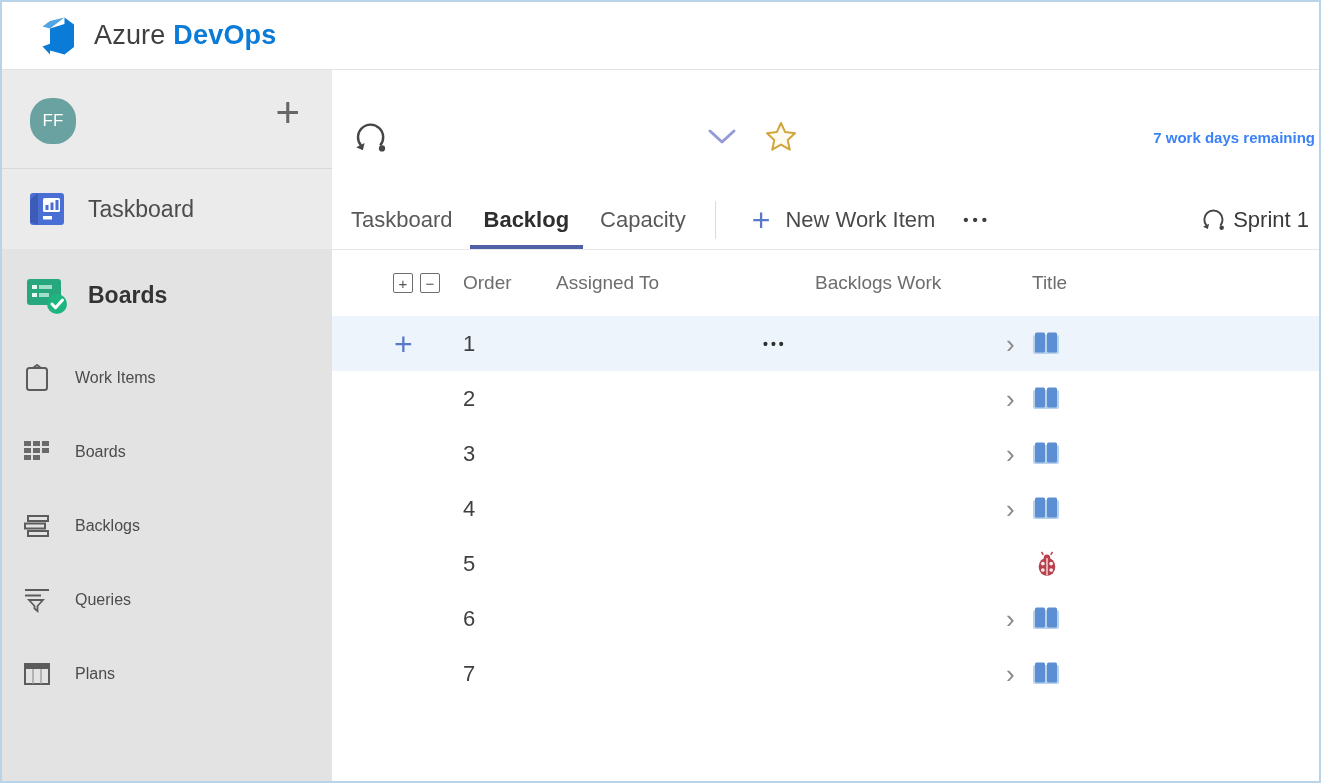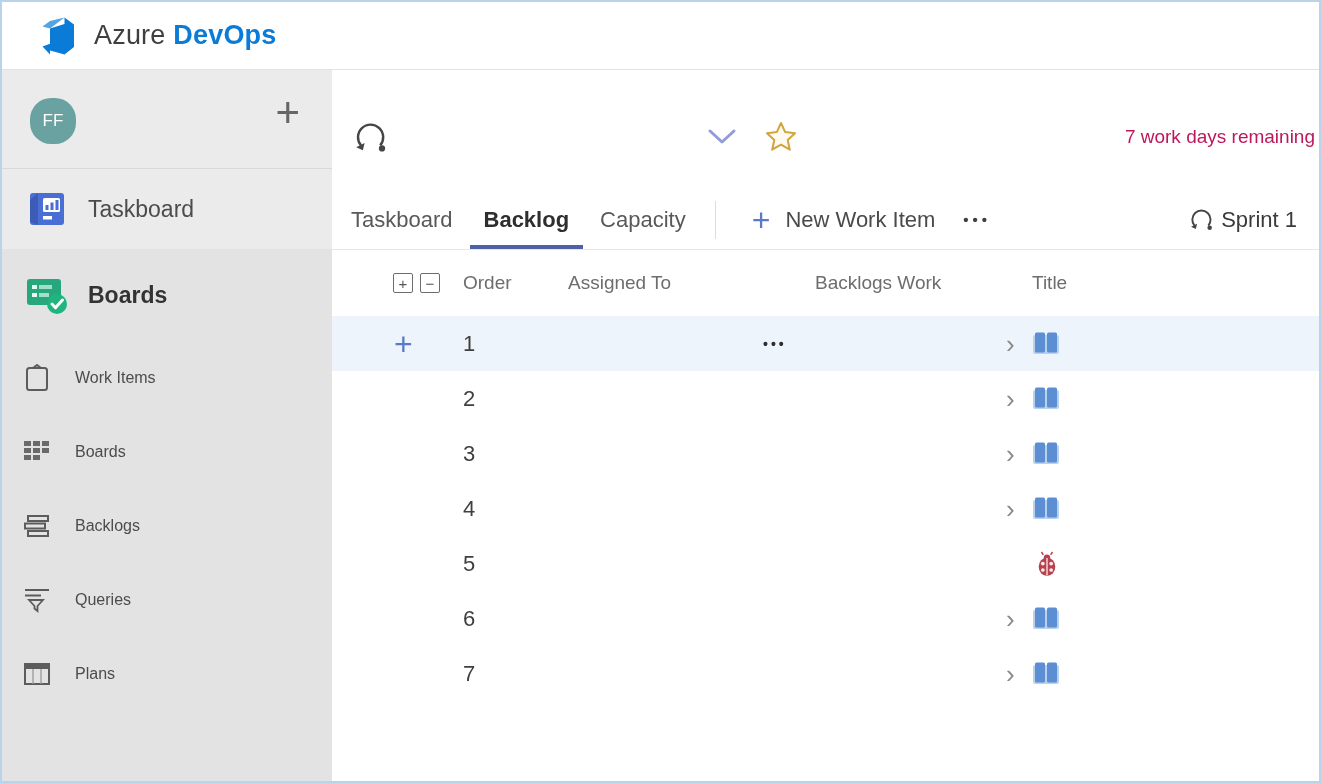--- a/index.html
+++ b/index.html
@@ -38,49 +38,49 @@
              padding-left:21px; gap:24px; font-size:16px; color:#4c4c4c; cursor:pointer; }
   .nav-sub .ni { width:28px; height:28px; flex:none; display:flex; align-items:center; justify-content:center; }
   .nav-sub.selected { background:#c9c9c9; font-weight:700; color:#333; }
 
   
   .main { flex:1; background:#fff; display:flex; flex-direction:column; min-width:0; }
 
   .sprint-bar { height:120px; flex:none; display:flex; align-items:center;
                 padding:14px 4px 0 20px; }
   .sprint-bar .spacer { width:318px; flex:none; }
-  .days-remaining { margin-left:auto; font-size:19px; color:#be185d; white-space:nowrap; }
+  .days-remaining { margin-left:auto; font-size:15px; color:#3b82f6; white-space:nowrap;font-weight:bold; }
   .hdr-chevron { margin-right:26px; }
   .hdr-star { margin-right:0; cursor:pointer; }
 
   .tab-bar { height:60px; flex:none; display:flex; align-items:center;
              padding-left:17px; border-bottom:1px solid #e7e7e7; }
   .tab { height:100%; display:flex; align-items:center; margin-right:27px;
          font-size:22px; color:#595959; position:relative; cursor:pointer; padding:0 2px; }
   .tab.active { font-weight:700; color:#2e2e2e; }
   .tab.active::after { content:""; position:absolute; left:-12px; right:-12px; bottom:0;
                        height:4px; background:#4f60a7; }
   .vdivider { width:1px; height:38px; background:#dcdcdc; flex:none; margin-right:18px; }
   .new-item { display:flex; align-items:center; gap:15px; margin-left:18px;
               font-size:22px; color:#4a4a4a; cursor:pointer; }
   .plus-blue { color:#5b79ca; font-size:32px; font-weight:200; line-height:1; }
   .more-dots { margin-left:28px; color:#3f3f3f; font-size:15px; font-weight:700;
                letter-spacing:4px; cursor:pointer; }
-  .sprint-select { margin-left:auto; margin-right:22px; display:flex; align-items:center;
+  .sprint-select { margin-left:auto; margin-right:10px; display:flex; align-items:center;
                    gap:7px; font-size:22px; color:#3a3a3a; cursor:pointer; }
 
   
   .grid { flex:1; position:relative; }
   .thead { height:66px; position:relative; font-size:19px; color:#6d6d6d; }
   .thead span, .thead .box { position:absolute; top:50%; transform:translateY(-50%); }
   .box { width:20px; height:20px; border:1.5px solid #6d6d6d; border-radius:2px;
          display:flex; align-items:center; justify-content:center; font-size:15px;
          color:#555; cursor:pointer; background:#fff; line-height:1; }
   .col-expand { left:61px; } .col-collapse { left:88px; }
-  .col-order { left:131px; } .col-assigned { left:236px; }
+  .col-order { left:131px; } .col-assigned { left:224px; }
   .col-remaining { left:483px; } .col-title { left:700px; }
 
   .trow { height:55px; position:relative; font-size:22px; color:#3f3f3f; }
   .trow.selected { background:#edf4fb; }
   .trow span, .trow .ticon { position:absolute; top:50%; transform:translateY(-50%); }
   .cell-order { left:131px; }
   .row-add { left:62px; color:#5b79ca; font-size:32px; font-weight:200; cursor:pointer; }
   .row-menu { left:431px; color:#2e2e2e; font-size:14px; font-weight:700;
               letter-spacing:3px; cursor:pointer; }
   .chev { left:674px; color:#8a8a8a; font-size:26px; font-weight:400; cursor:pointer; }

